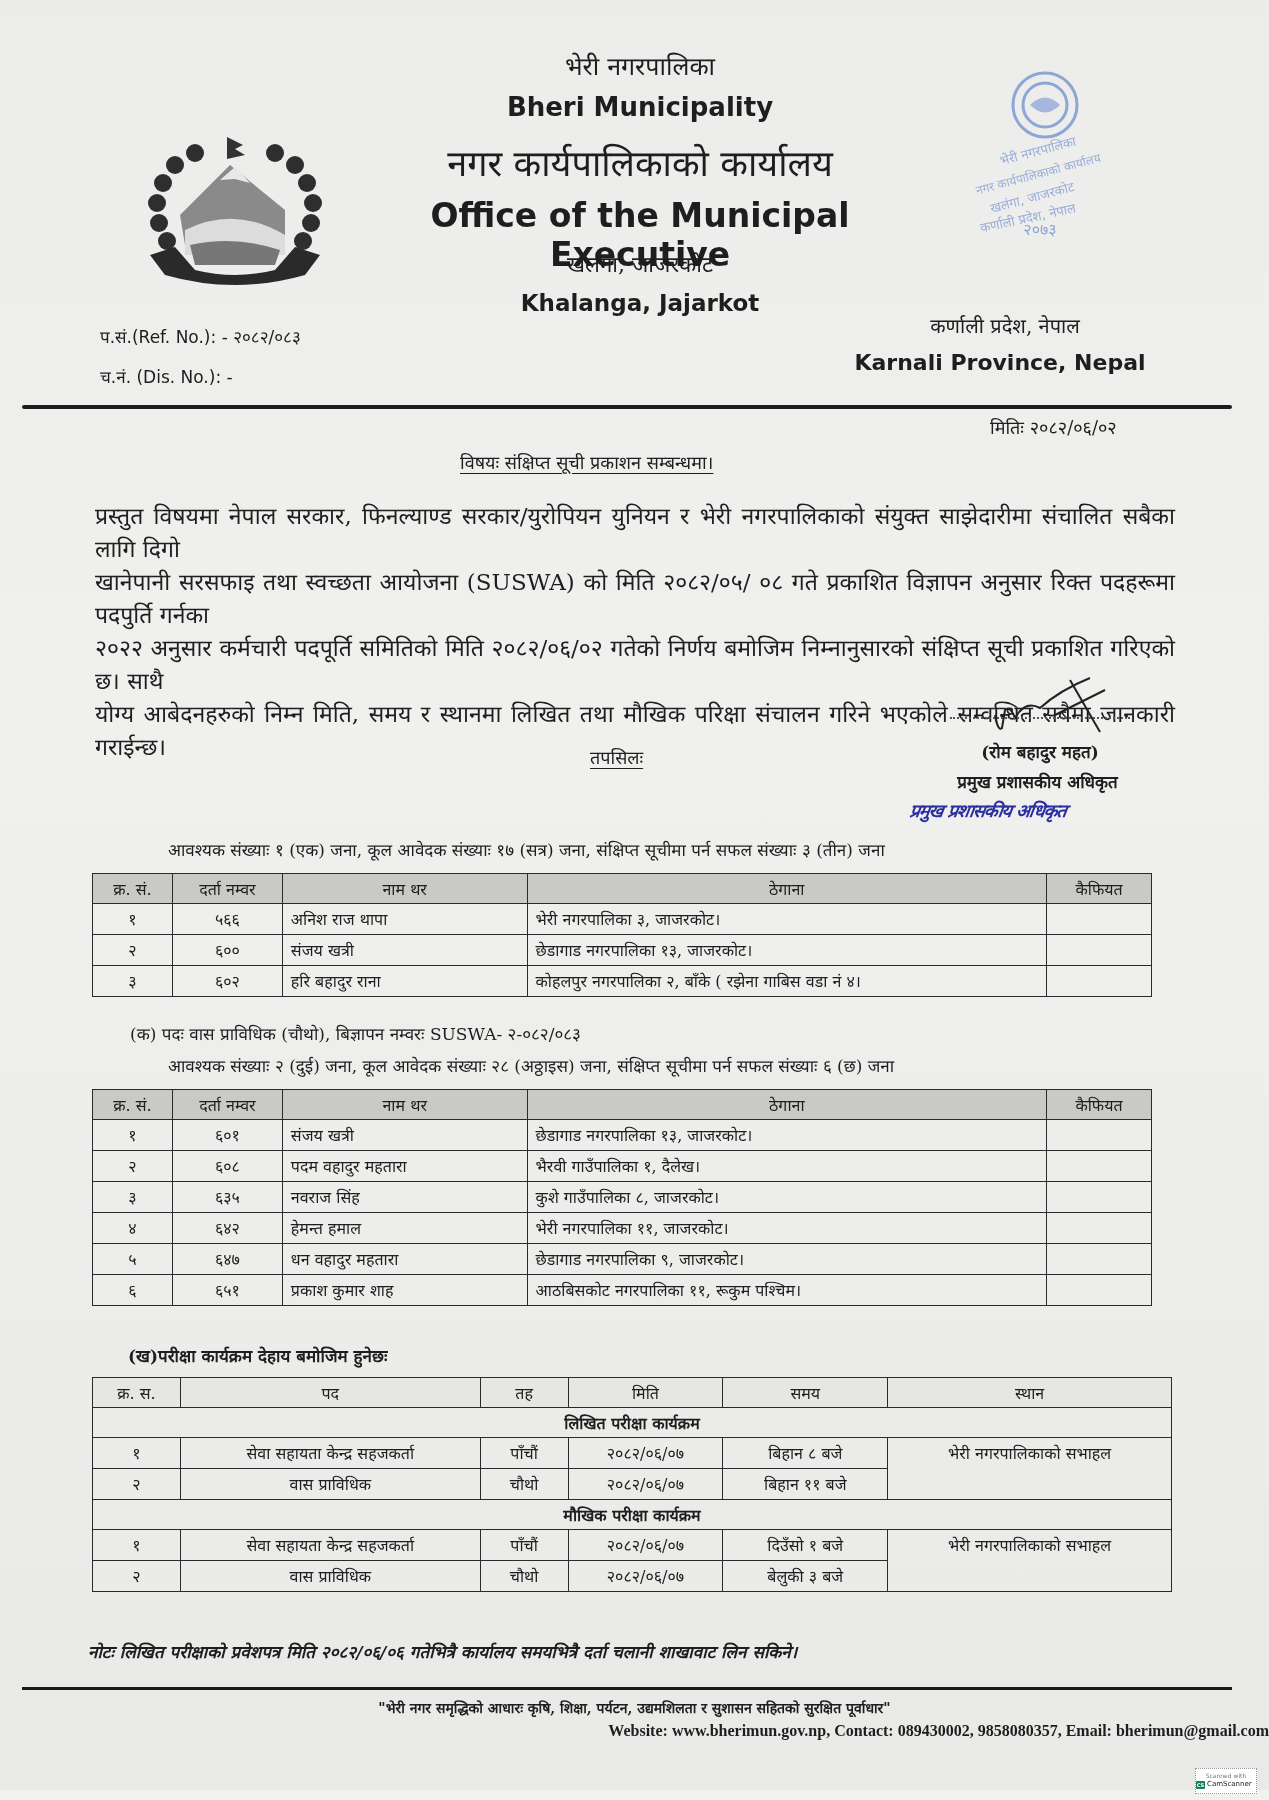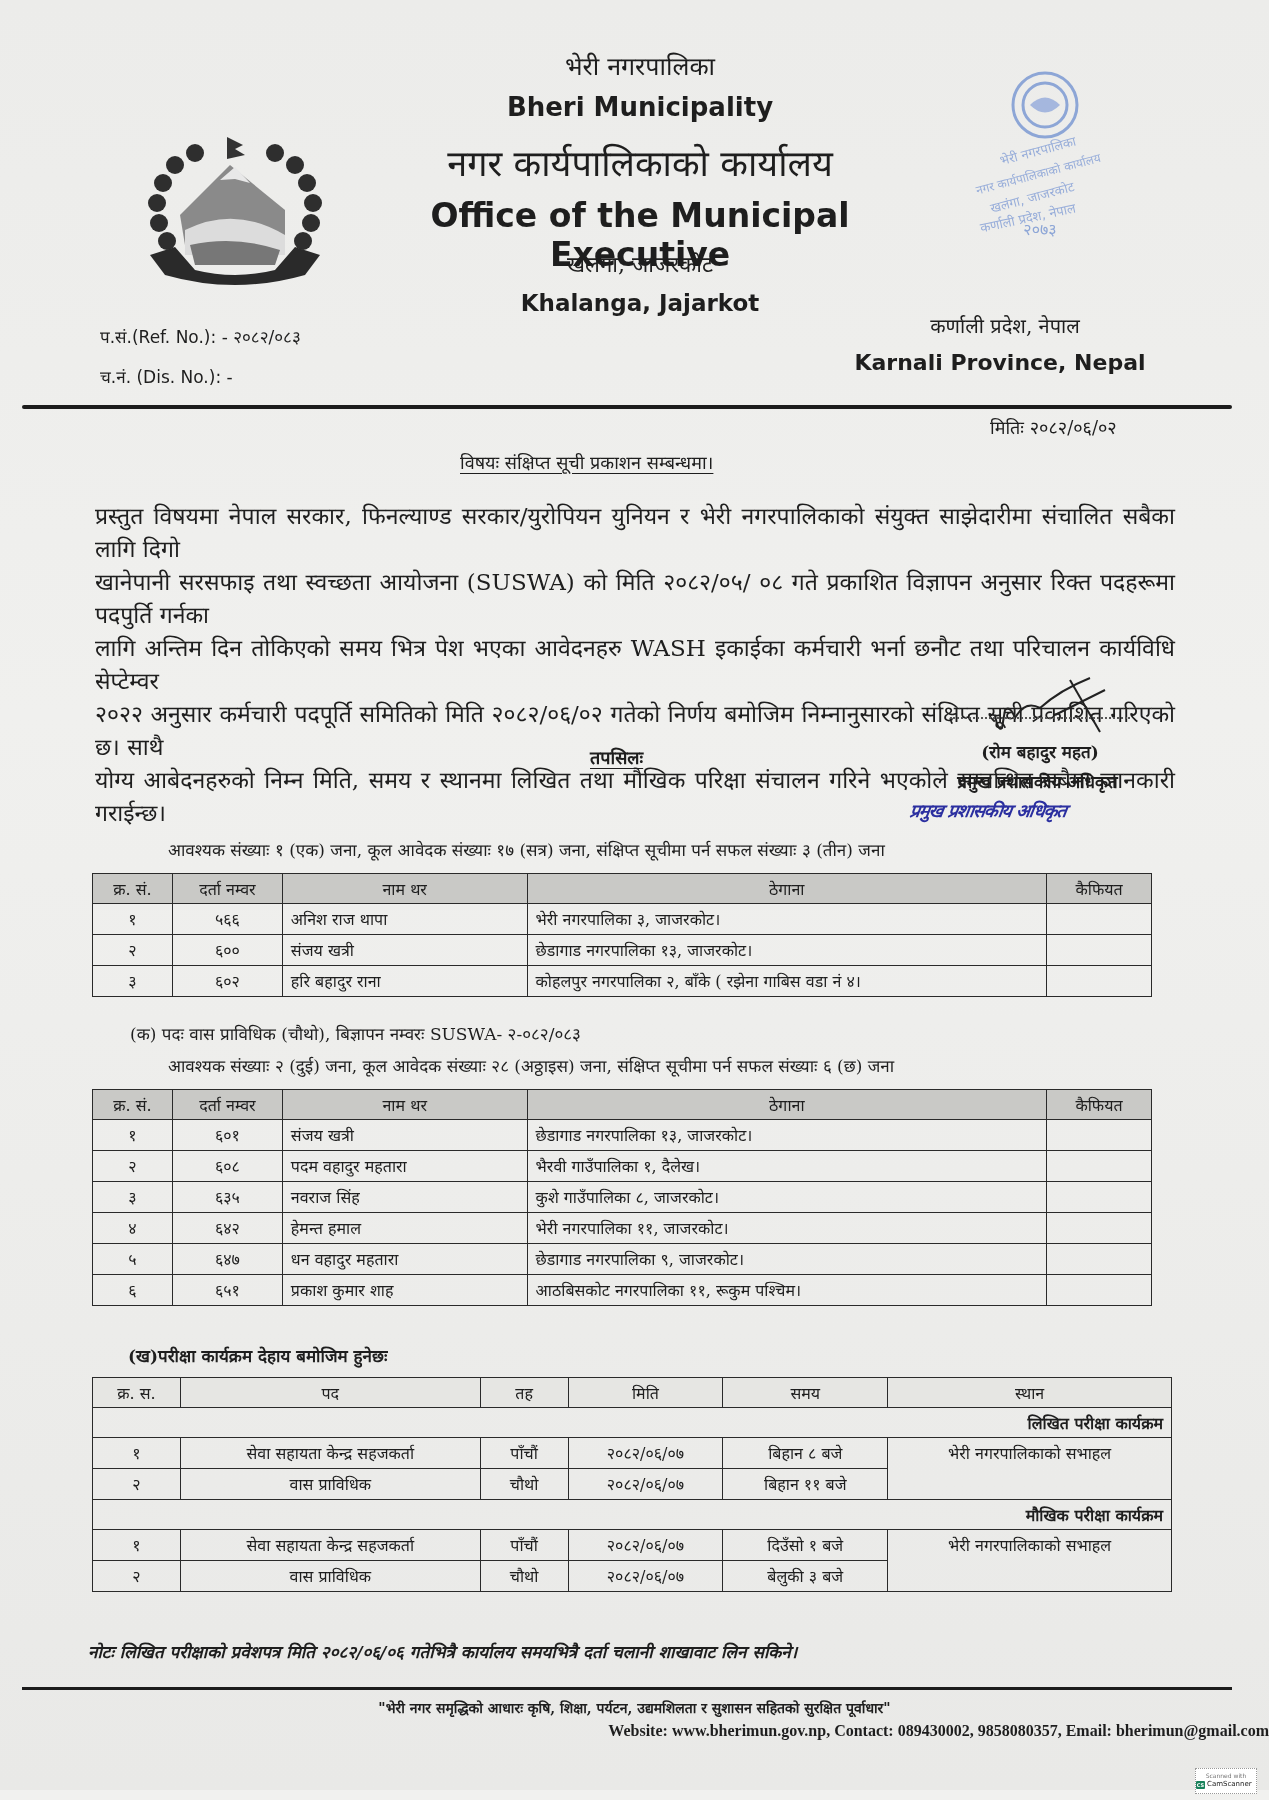--- a/index.html
+++ b/index.html
@@ -42,37 +42,37 @@
 
   .para { left: 95px; top: 500px; width: 1080px; font-size: 23px; line-height: 33px; text-align: justify; text-align-last: left; }
 
   
   .sig-line { left: 950px; top: 717px; width: 180px; border-bottom: 2px dotted #555; }
   .sig-scribble { left: 980px; top: 670px; width: 130px; height: 70px; }
   .sig-name { left: 935px; top: 740px; width: 210px; text-align: center; font-size: 17px; font-weight: bold; }
   .sig-title { left: 905px; top: 770px; width: 265px; text-align: center; font-size: 17px; font-weight: bold; }
   .sig-stamp { left: 910px; top: 798px; font-size: 18px; font-weight: bold; color: #2b2fa0; font-family: "DejaVu Sans", sans-serif; font-style: italic; transform: skewX(-8deg); letter-spacing: -1px; }
 
-  .tapsil { left: 590px; top: 745px; font-size: 18px; font-weight: bold; text-decoration: underline; text-underline-offset: 4px; }
+  .tapsil { left: 590px; top: 745px; font-size: 18px; font-weight: normal; text-decoration: underline; text-underline-offset: 4px; }
 
   .post-head { font-size: 17px; }
   .post-sub { font-size: 17px; }
 
   
   table { border-collapse: collapse; position: absolute; }
   td, th { border: 1.5px solid #2a2a2a; font-weight: normal; font-size: 16px; padding: 0 8px; height: 31px; white-space: nowrap; }
   th { background: #c9c9c6; height: 30px; }
   .c { text-align: center; }
   .l { text-align: left; }
 
   .t1 { left: 92px; top: 873px; width: 1060px; }
   .t2 { left: 92px; top: 1089px; width: 1060px; }
   .t3 { left: 92px; top: 1377px; width: 1080px; }
   .t3 th { background: #e6e6e3; }
-  .section-row td { font-weight: bold; text-align: right; height: 30px; border-left: 1.5px solid #2a2a2a; }
+  .section-row td { font-weight: bold; text-align: center; height: 30px; border-left: 1.5px solid #2a2a2a; }
 
   .note { left: 88px; top: 1640px; font-size: 17px; font-weight: bold; font-style: italic; }
   .rule-bot { left: 22px; top: 1687px; width: 1210px; height: 3px; background: #1c1c1c; }
   .motto { left: 0; width: 1269px; top: 1698px; text-align: center; font-size: 14px; font-weight: bold; }
   .contact { left: 0; width: 1269px; top: 1722px; text-align: right; font-size: 16px; font-weight: bold; font-family: "Liberation Serif", serif; }
 
   .camscanner { left: 1195px; top: 1768px; width: 62px; height: 26px; border: 1px dotted #999; background: #fff; font-family: "DejaVu Sans", sans-serif; font-size: 6px; color: #777; text-align: center; padding-top: 2px; line-height: 9px; }
   .cs-brand { font-size: 7px; color: #222; display: flex; align-items: center; justify-content: flex-start; gap: 2px; }
   .cs-logo { width: 9px; height: 8px; background: #17815a; color: #fff; font-size: 5px; line-height: 8px; font-weight: bold; border-radius: 1px; }
 </style>
@@ -132,21 +132,20 @@
   <div class="abs prov-en">Karnali Province, Nepal</div>
 
   <div class="abs rule-top"></div>
   <div class="abs date">मितिः २०८२/०६/०२</div>
 
   <div class="abs subject">विषयः संक्षिप्त सूची प्रकाशन सम्बन्धमा।</div>
 
   <div class="abs para">
     <div>प्रस्तुत विषयमा नेपाल सरकार, फिनल्याण्ड सरकार/युरोपियन युनियन र भेरी नगरपालिकाको संयुक्त साझेदारीमा संचालित सबैका लागि दिगो</div>
     <div>खानेपानी सरसफाइ तथा स्वच्छता आयोजना (SUSWA) को मिति २०८२/०५/ ०८ गते प्रकाशित विज्ञापन अनुसार रिक्त पदहरूमा पदपुर्ति गर्नका</div>
-    <div>लागि अन्तिम दिन तोकिएको समय भित्र पेश भएका आवेदनहरु WASH इकाईका कर्मचारी भर्ना छनौट तथा परिचालन कार्यविधि सेप्टेम्वर</div>
     <div>२०२२ अनुसार कर्मचारी पदपूर्ति समितिको मिति २०८२/०६/०२ गतेको निर्णय बमोजिम निम्नानुसारको संक्षिप्त सूची प्रकाशित गरिएको छ। साथै</div>
     <div>योग्य आबेदनहरुको निम्न मिति, समय र स्थानमा लिखित तथा मौखिक परिक्षा संचालन गरिने भएकोले सम्वन्धित सबैमा जानकारी गराईन्छ।</div>
   </div>
 
   <svg class="abs sig-scribble" viewBox="0 0 130 70">
     <path d="M15 45 Q18 62 22 58 L25 40 Q30 35 35 48 Q45 30 60 38 Q80 20 110 8" fill="none" stroke="#222" stroke-width="2"></path>
     <path d="M90 10 L120 62" fill="none" stroke="#222" stroke-width="2"></path>
     <path d="M75 45 L125 20" fill="none" stroke="#222" stroke-width="2"></path>
   </svg>
   <div class="abs sig-line"></div>

